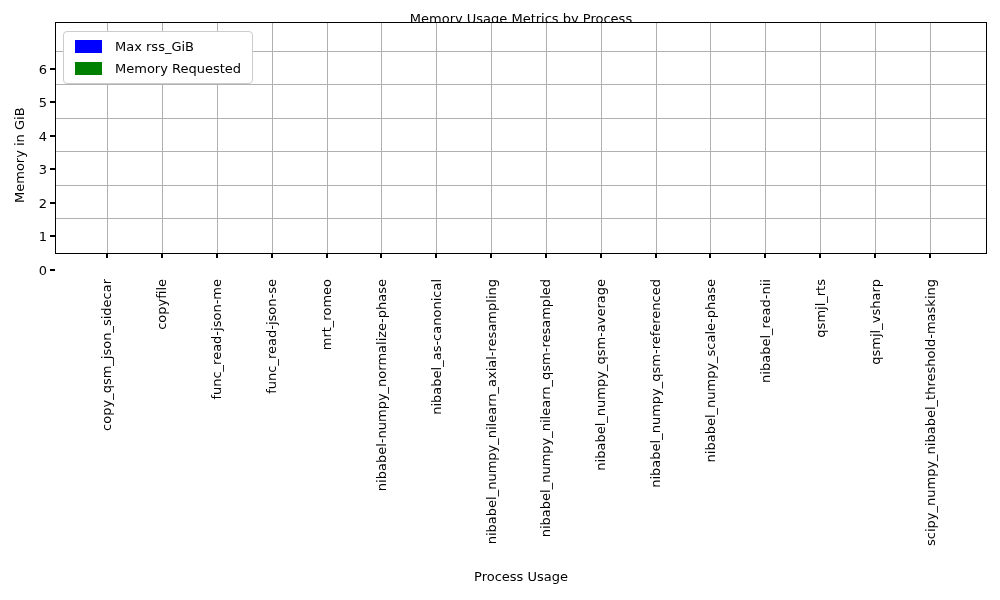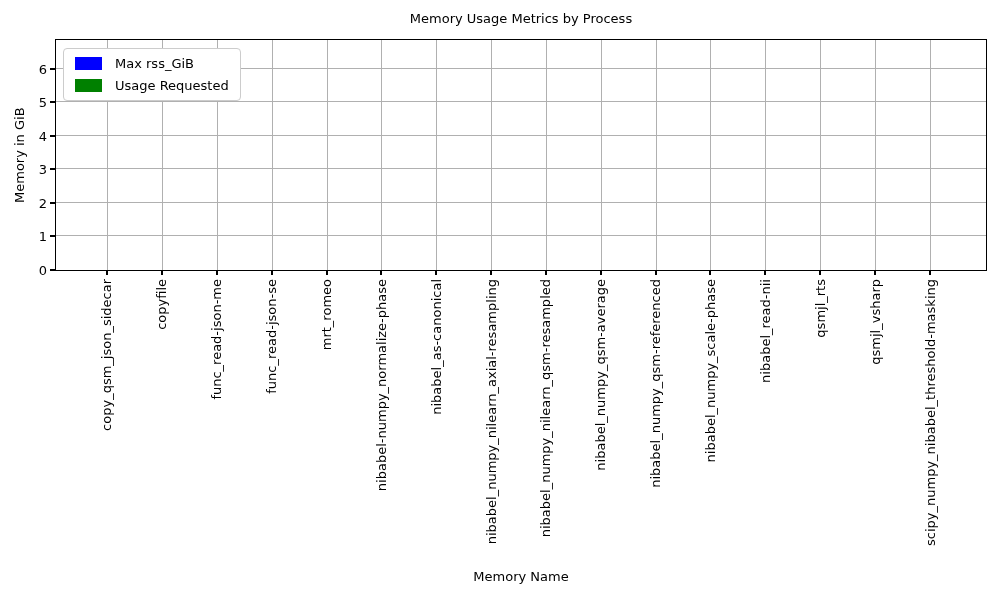--- a/index.html
+++ b/index.html
@@ -14,21 +14,21 @@
     text-align:center; font-size:13px; color:#000;
   }
 
   .y-axis-label {
     position:absolute; left:12px; top:39px; height:232px;
     writing-mode:vertical-rl; transform:rotate(180deg);
     text-align:center; font-size:13px; line-height:1.2; white-space:nowrap;
   }
 
   .plot {
-    position:absolute; left:55px; top:39px; width:932px; height:232px;
+    position:absolute; left:55px; top:22px; width:932px; height:232px;
     border:1px solid #000; box-sizing:border-box; background:#fff;
   }
 
   .hgrid-line { position:absolute; left:0; right:0; height:1px; background:#b0b0b0; }
 
   #slots { position:absolute; left:24px; right:29px; top:0; bottom:0; display:flex; }
   .slot { flex:1 1 0; position:relative; }
   .vgrid { position:absolute; left:50%; top:0; bottom:0; width:1px; background:#b0b0b0; }
   .bars {
     position:absolute; bottom:0; left:50%; transform:translateX(-50%);
@@ -218,21 +218,21 @@
         </div>
       </div>
 
     <div class="legend">
       <div class="legend-row">
         <span class="swatch" style="background-color: rgb(0, 0, 255);"></span>
         <span>Max rss_GiB</span>
       </div>
       <div class="legend-row">
         <span class="swatch" style="background-color: rgb(0, 128, 0);"></span>
-        <span>Usage Requested</span>
+        <span>Memory Requested</span>
       </div>
     </div>
   </div>
 
   <div id="yticks">
       <div class="ytick-label" style="top: 270px;">0</div>
       <div class="ytick-mark" style="top: 270px;"></div>
       <div class="ytick-label" style="top: 236.472px;">1</div>
       <div class="ytick-mark" style="top: 236.472px;"></div>
       <div class="ytick-label" style="top: 202.945px;">2</div>
@@ -291,15 +291,15 @@
         <div class="xlabel-text">qsmjl_rts</div>
       </div>
       <div class="xlabel-cell">
         <div class="xlabel-text">qsmjl_vsharp</div>
       </div>
       <div class="xlabel-cell">
         <div class="xlabel-text">scipy_numpy_nibabel_threshold-masking</div>
       </div>
     </div>
 
-  <div class="x-axis-label">Memory Name</div>
+  <div class="x-axis-label">Process Usage</div>
 
 </div>
 
 </body></html>

